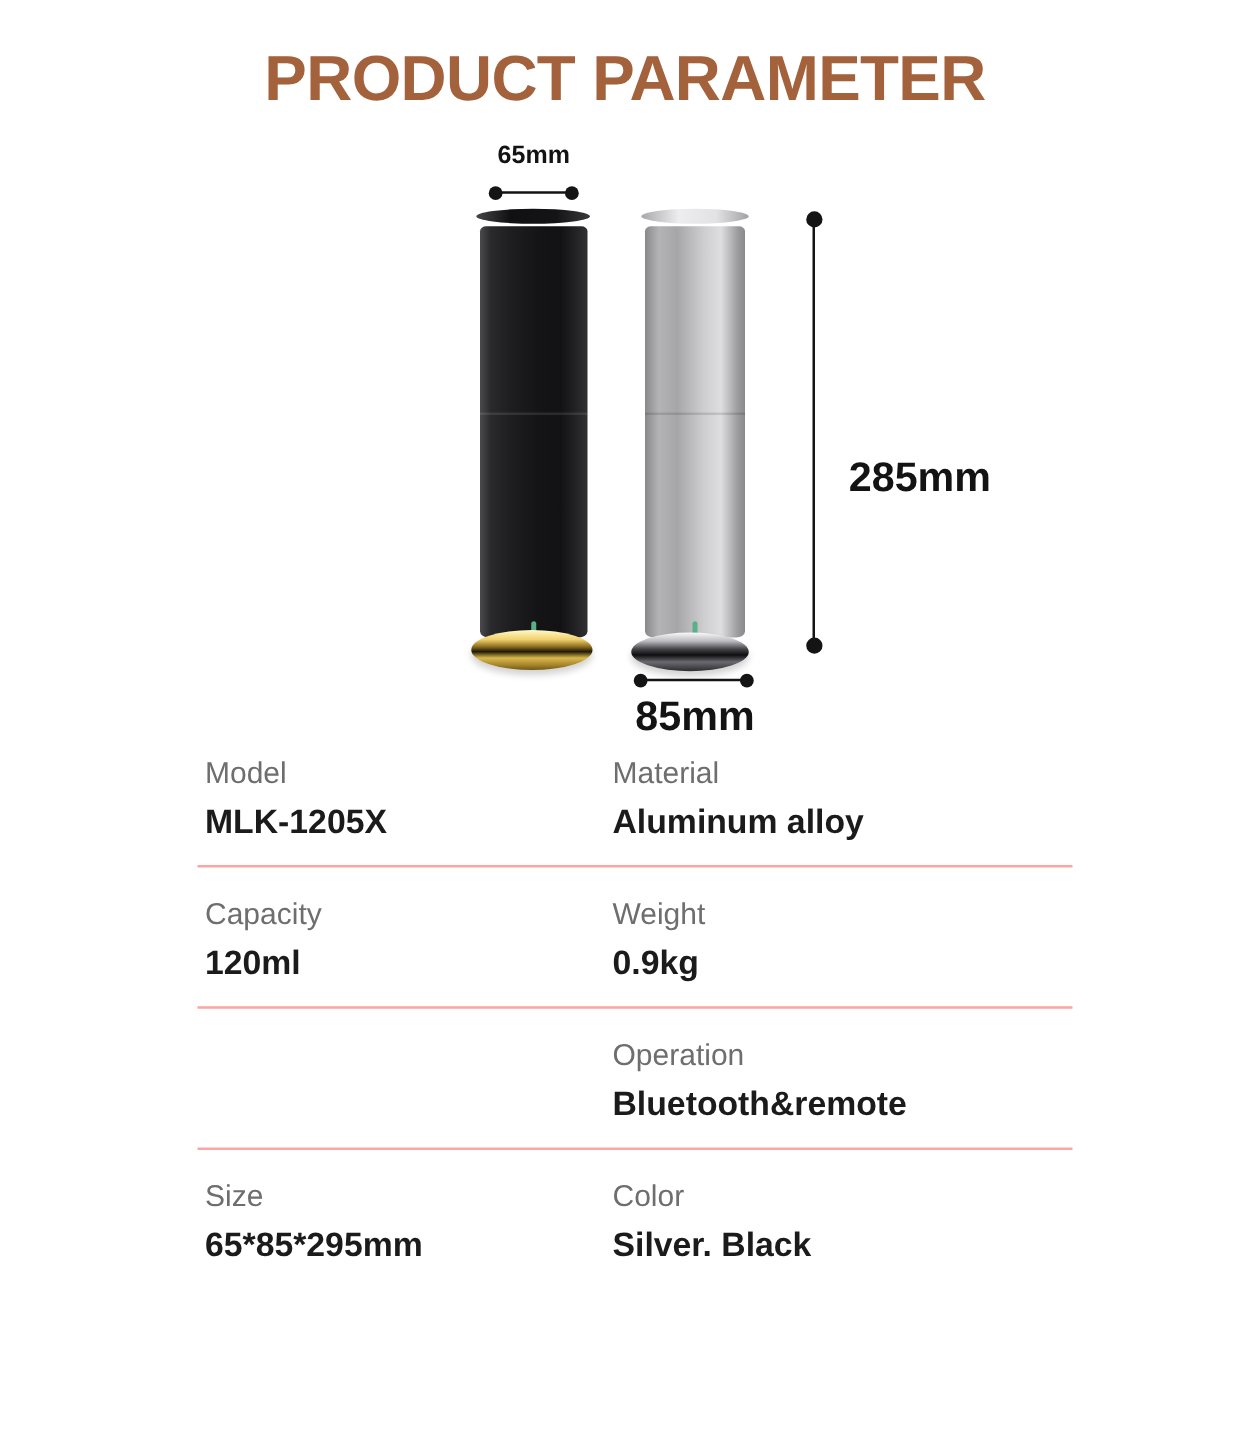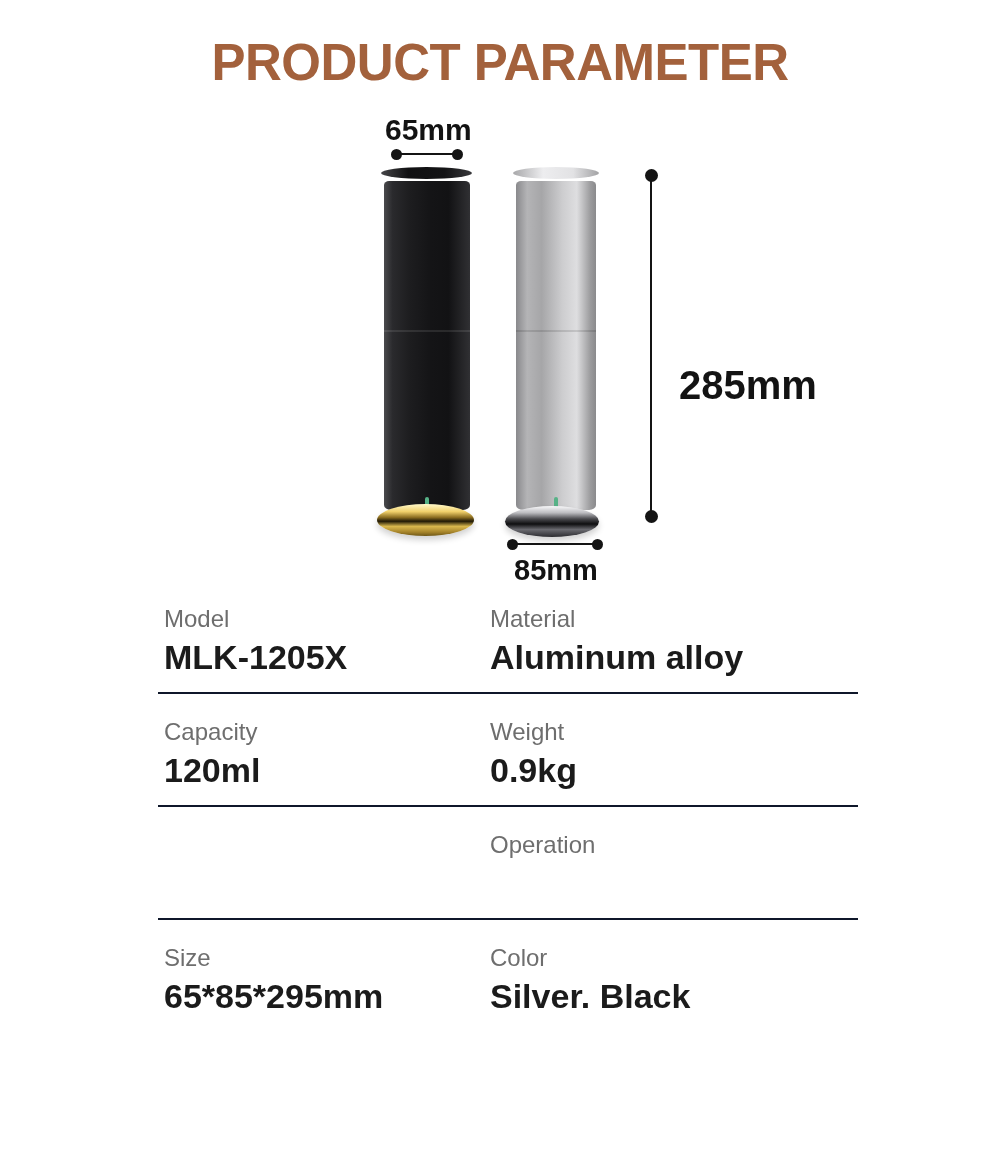--- a/index.html
+++ b/index.html
@@ -9,23 +9,23 @@
   }
 
   
   .title {
     position:absolute; top:33px; left:0; width:1000px; text-align:center;
     font-size:51px; font-weight:800; letter-spacing:-0.5px; color:#a3613c;
   }
 
   
   .dim-text { position:absolute; color:#131313; font-weight:600; }
-  .dim-65  { left:385px; top:113px; width:84px; text-align:center; font-size:30px; }
-  .dim-285 { left:679px; top:363px; font-size:40px; }
-  .dim-85  { left:503px; top:554px; width:106px; text-align:center; font-size:29px; }
+  .dim-65  { left:385px; top:113px; width:84px; text-align:center; font-size:20px; }
+  .dim-285 { left:679px; top:363px; font-size:33px; }
+  .dim-85  { left:503px; top:554px; width:106px; text-align:center; font-size:33px; }
 
   .hline { position:absolute; height:2px; background:#141414; }
   .hline::before, .hline::after {
     content:""; position:absolute; width:11px; height:11px; border-radius:50%;
     background:#141414; top:-4.5px;
   }
   .hline::before { left:-4px; } .hline::after { right:-4px; }
   .hline-65 { left:395px; top:153px; width:64px; }
   .hline-85 { left:511px; top:543px; width:88px; }
 
@@ -77,28 +77,28 @@
   .base-chrome {
     left:505px; top:506px; width:94px; height:31px;
     background:linear-gradient(180deg,#f4f4f6 2%,#bcbcc0 22%,#48484c 42%,#0e0e10 58%,#6a6a70 76%,#2c2c30 100%);
     box-shadow:0 4px 6px rgba(0,0,0,0.18);
   }
 
   
   .specs { position:absolute; left:158px; top:581px; width:700px; }
   .spec-row {
     position:relative; padding-top:24px; height:87px;
-    border-bottom:2px solid #0f172a; box-sizing:content-box;
+    border-bottom:2px solid #fca5a5; box-sizing:content-box;
   }
   .spec-row.last { border-bottom:none; }
   .cell { position:absolute; top:24px; }
   .cell-left  { left:6px; }
   .cell-right { left:332px; }
   .spec-label { font-size:24px; line-height:28px; color:#6e6e6e; }
-  .spec-value { margin-top:9px; font-size:34px; line-height:30px; color:#1b1b1b; }
+  .spec-value { margin-top:9px; font-size:27px; line-height:30px; color:#1b1b1b; }
   .cell-left  .spec-value { font-weight:700; }
   .cell-right .spec-value { font-weight:700; }
 </style>
 </head>
 <body>
 
 <div class="page">
 
   <div class="title">PRODUCT PARAMETER</div>
 
@@ -153,20 +153,21 @@
       </div>
       <div class="cell cell-right">
         <div class="spec-label">Weight</div>
         <div class="spec-value">0.9kg</div>
       </div>
     </div>
 
     <div class="spec-row">
       <div class="cell cell-right">
         <div class="spec-label">Operation</div>
+        <div class="spec-value">Bluetooth&amp;remote</div>
       </div>
     </div>
 
     <div class="spec-row last">
       <div class="cell cell-left">
         <div class="spec-label">Size</div>
         <div class="spec-value">65*85*295mm</div>
       </div>
       <div class="cell cell-right">
         <div class="spec-label">Color</div>

